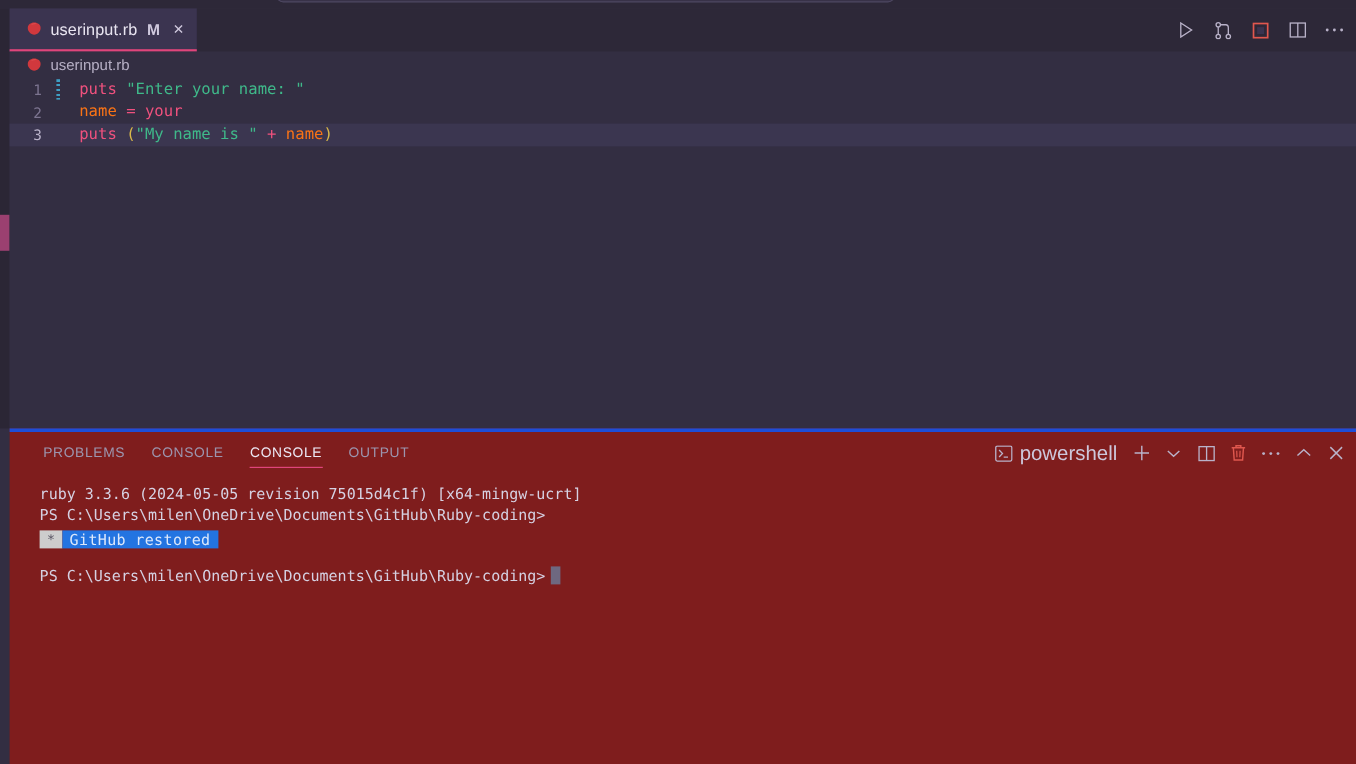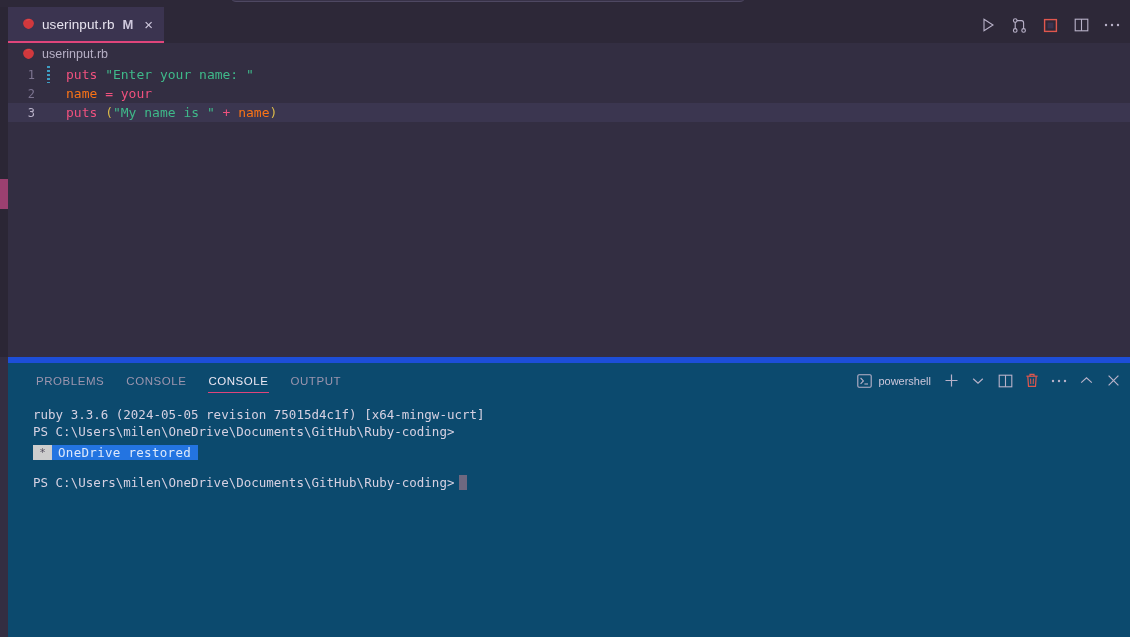--- a/index.html
+++ b/index.html
@@ -89,21 +89,21 @@
 
   .t-kw   { color:#f0517e; }
   .t-str  { color:#3fb98a; }
   .t-var  { color:#f97316; }
   .t-op   { color:#f0517e; }
   .t-par  { color:#d9b84a; }
 
   
   .panel {
     position:absolute; left:8px; top:357px; width:1122px; height:280px;
-    background:#0c4a6e; border-top:6px solid #1d4ed8;
+    background:#7f1d1d; border-top:3px solid #1d4ed8;
   }
   .panel-header {
     position:relative; height:35px; display:flex; align-items:center;
   }
   .panel-tabs { display:flex; align-items:center; gap:0; padding-left:17px; }
   .panel-tab {
     font-size:11.5px; letter-spacing:.55px; color:#9c95ae;
     padding:9px 11px 8px 11px; cursor:pointer; position:relative;
   }
   .panel-tab.active { color:#ece8f4; }
@@ -111,21 +111,21 @@
     content:""; position:absolute; left:11px; right:11px; bottom:2px;
     height:1.5px; background:#e0457b;
   }
   .panel-actions {
     position:absolute; right:8px; top:0; height:35px;
     display:flex; align-items:center; gap:9px;
   }
   .panel-actions .pact { display:flex; align-items:center; justify-content:center;
     width:18px; height:18px; cursor:pointer; }
   .shell-chip { display:flex; align-items:center; gap:6px; cursor:pointer; margin-right:2px; }
-  .shell-chip .name { font-size:11px; color:#cdc7db; }
+  .shell-chip .name { font-size:17px; color:#cdc7db; }
 
   
   .terminal {
     position:absolute; left:0; top:35px; width:1122px; height:245px;
     padding:8px 0 0 25px;
     font-family:"DejaVu Sans Mono","Liberation Mono",monospace;
     font-size:12.5px; line-height:17px; color:#d6d1e2;
   }
   .term-line { white-space:pre; height:17px; }
   .term-line.blank { height:17px; }
@@ -296,19 +296,19 @@
         <div class="pact">
           <svg width="13" height="13" viewBox="0 0 13 13">
               <path d="M1.6 1.6 L11.4 11.4 M11.4 1.6 L1.6 11.4" stroke="#b9b2c9" stroke-width="1.2"></path>
             </svg>
         </div>
       </div>
     </div>
     <div class="terminal" id="terminal">
         <div class="term-line">ruby 3.3.6 (2024-05-05 revision 75015d4c1f) [x64-mingw-ucrt]</div>
         <div class="term-line">PS C:\Users\milen\OneDrive\Documents\GitHub\Ruby-coding&gt;</div>
-        <div class="term-line"><span class="hist"><span class="star">*</span><span class="msg">OneDrive restored</span></span></div>
+        <div class="term-line"><span class="hist"><span class="star">*</span><span class="msg">GitHub restored</span></span></div>
         <div class="term-line blank"></div>
         <div class="term-line"><span>PS C:\Users\milen\OneDrive\Documents\GitHub\Ruby-coding&gt;</span><span class="cursor-block"></span></div>
       </div>
   </div>
 
 </div>
 
 </body></html>

